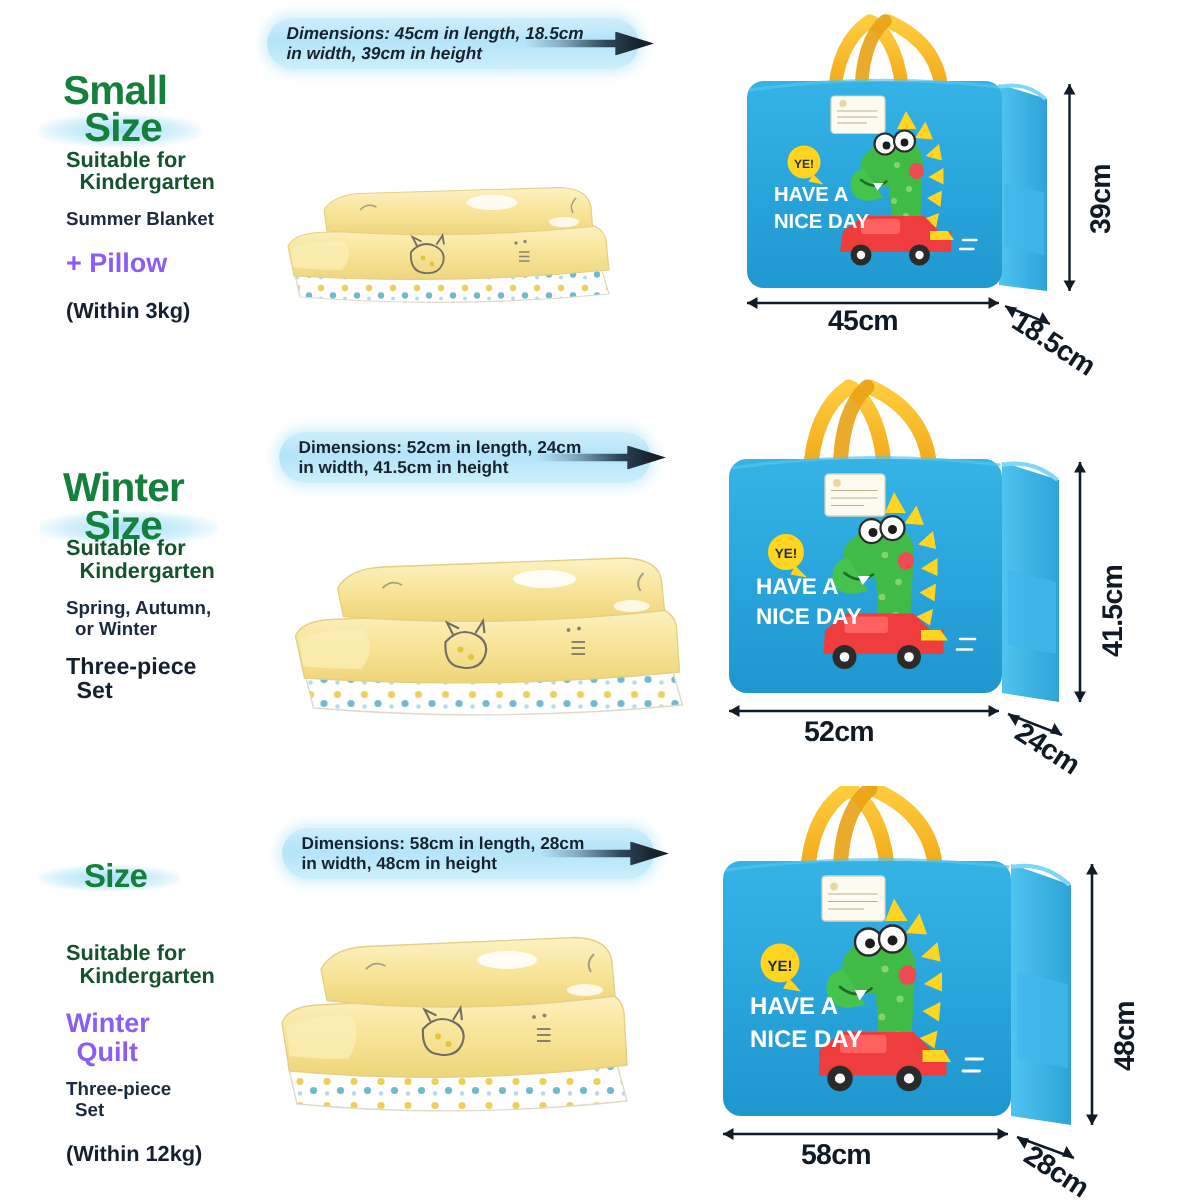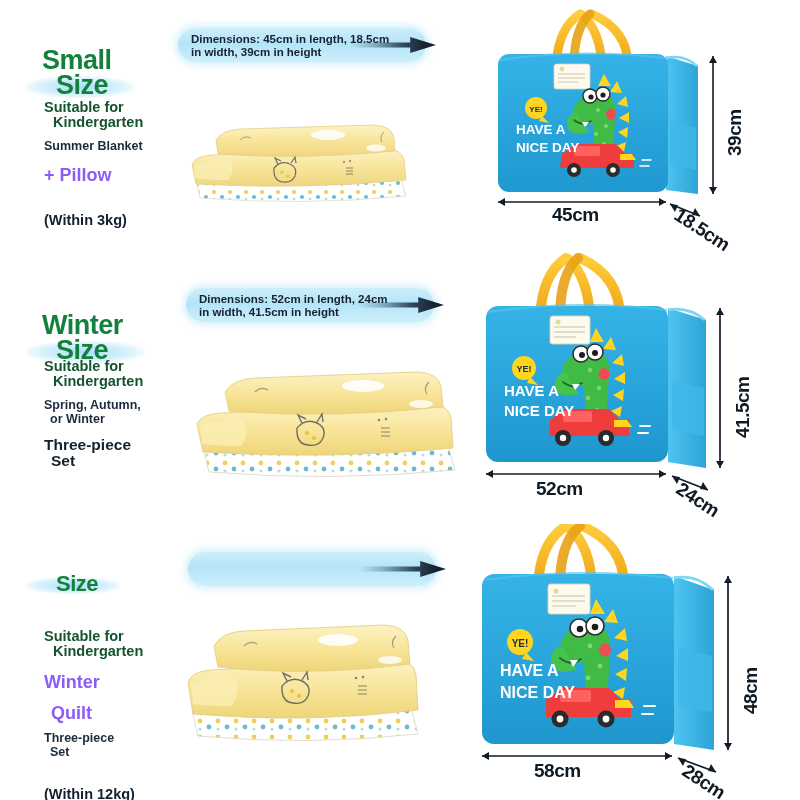--- a/index.html
+++ b/index.html
@@ -43,29 +43,29 @@
   .spec .suit .i{display:block;padding-left:9px;}
   .spec .sub{
     font-size:12.5px;font-weight:bold;line-height:1.12;color:#1b2a3d;
     margin-top:8px;
   }
   .spec .sub .i{display:block;padding-left:6px;}
   .spec .big{
     font-size:18px;font-weight:bold;line-height:1.06;color:#8b5cf6;
     margin-top:13px;
   }
-  .spec .big .i{display:block;padding-left:7px;margin-top:12px;}
+  .spec .big .i{display:block;padding-left:7px;}
   .spec .mid{
     font-size:15.5px;font-weight:bold;line-height:1.08;color:#14202e;
     margin-top:11px;
   }
   .spec .mid .i{display:block;padding-left:7px;}
   .spec .weight{
     font-size:14.5px;font-weight:bold;line-height:1.08;color:#14202e;
-    margin-top:28px;
+    margin-top:16px;
   }
   .spec .weight .i{display:block;padding-left:9px;}
 
   
   .banner{
     position:absolute;z-index:5;
     height:34px;width:258px;
   }
   .banner .pill{
     position:absolute;left:0;top:0;width:248px;height:34px;
@@ -76,21 +76,21 @@
   .banner .dart{
     position:absolute;right:0;top:9px;width:86px;height:16px;
     background:linear-gradient(90deg, rgba(60,95,120,0) 0%, rgba(40,70,95,.35) 28%, rgba(25,45,65,.85) 62%, #16222e 88%);
     clip-path:polygon(0 34%,70% 34%,70% 0,100% 50%,70% 100%,70% 66%,0 66%);
   }
   .banner .btxt{
     position:absolute;left:13px;top:5px;width:232px;
     font-size:11.5px;font-weight:bold;line-height:1.16;
     color:#16222e;white-space:pre-line;
   }
-  .b1{left:178px;top:28px;}
+  .b1{left:178px;top:12px;font-style:italic;}
 
   
   .bedding{position:absolute;z-index:3;}
   .bd1{left:178px;top:118px;width:240px;height:90px;}
 
   
   .bagwrap{position:absolute;z-index:3;}
   .bw1{left:470px;top:4px;width:330px;height:240px;}
 
   .dimlabel{
@@ -458,20 +458,22 @@
 
   <div class="section sec3">
 
     <div class="size-title t-xl" style="top:28px;">
       <span class="l2">Size</span>
     </div>
 
     <div class="banner" style="left:188px;top:27px;">
       <div class="pill"></div>
       <div class="dart"></div>
+      <div class="btxt">Dimensions: 58cm in length, 28cm
+ in width, 48cm in height</div>
     </div>
 
     <div class="spec" style="top:104px;">
       <div class="suit">
         <span>Suitable for</span>
         <span class="i">Kindergarten</span>
       </div>
       <div class="big">
         <span>Winter</span>
         <span class="i"> Quilt</span>

